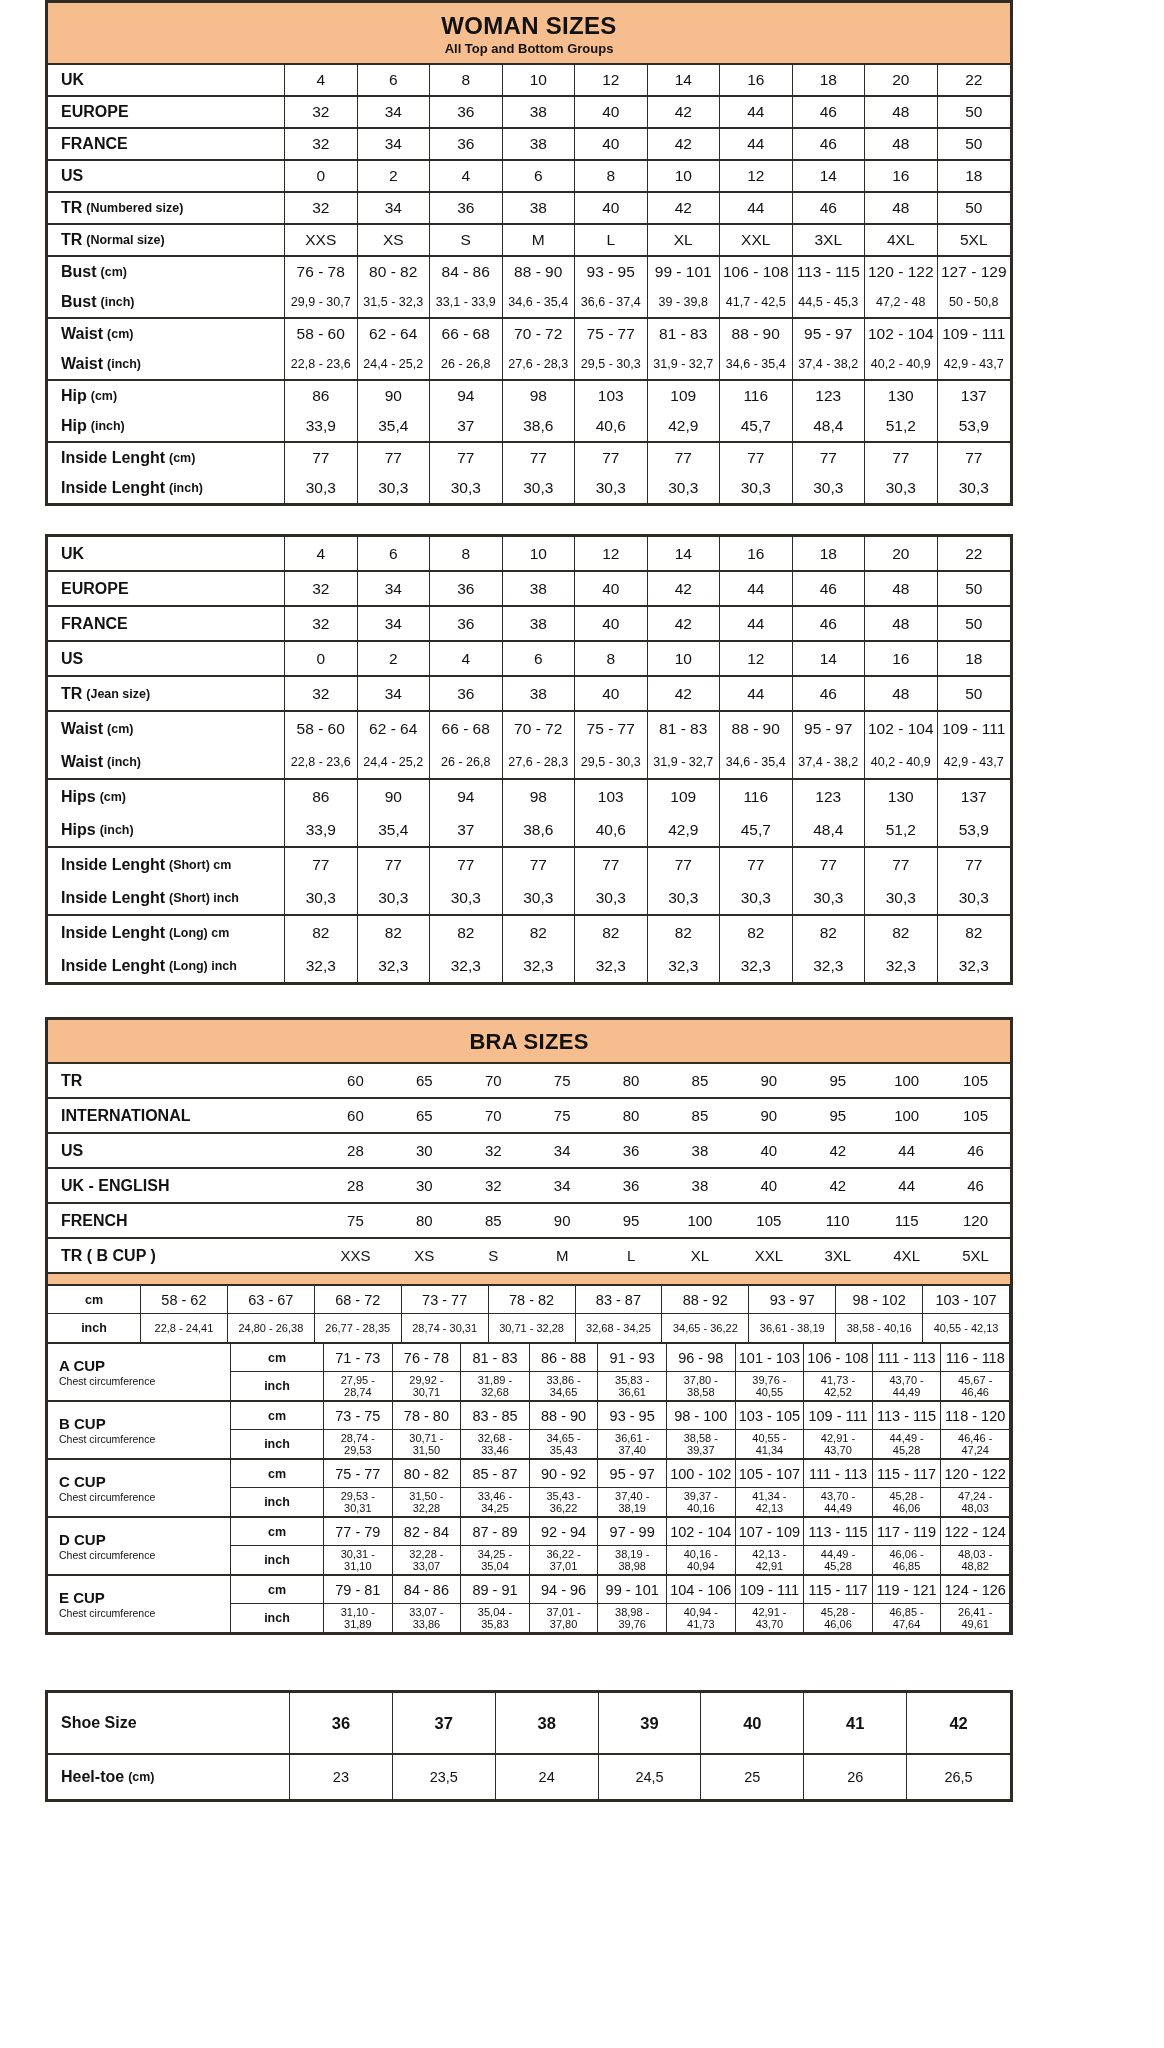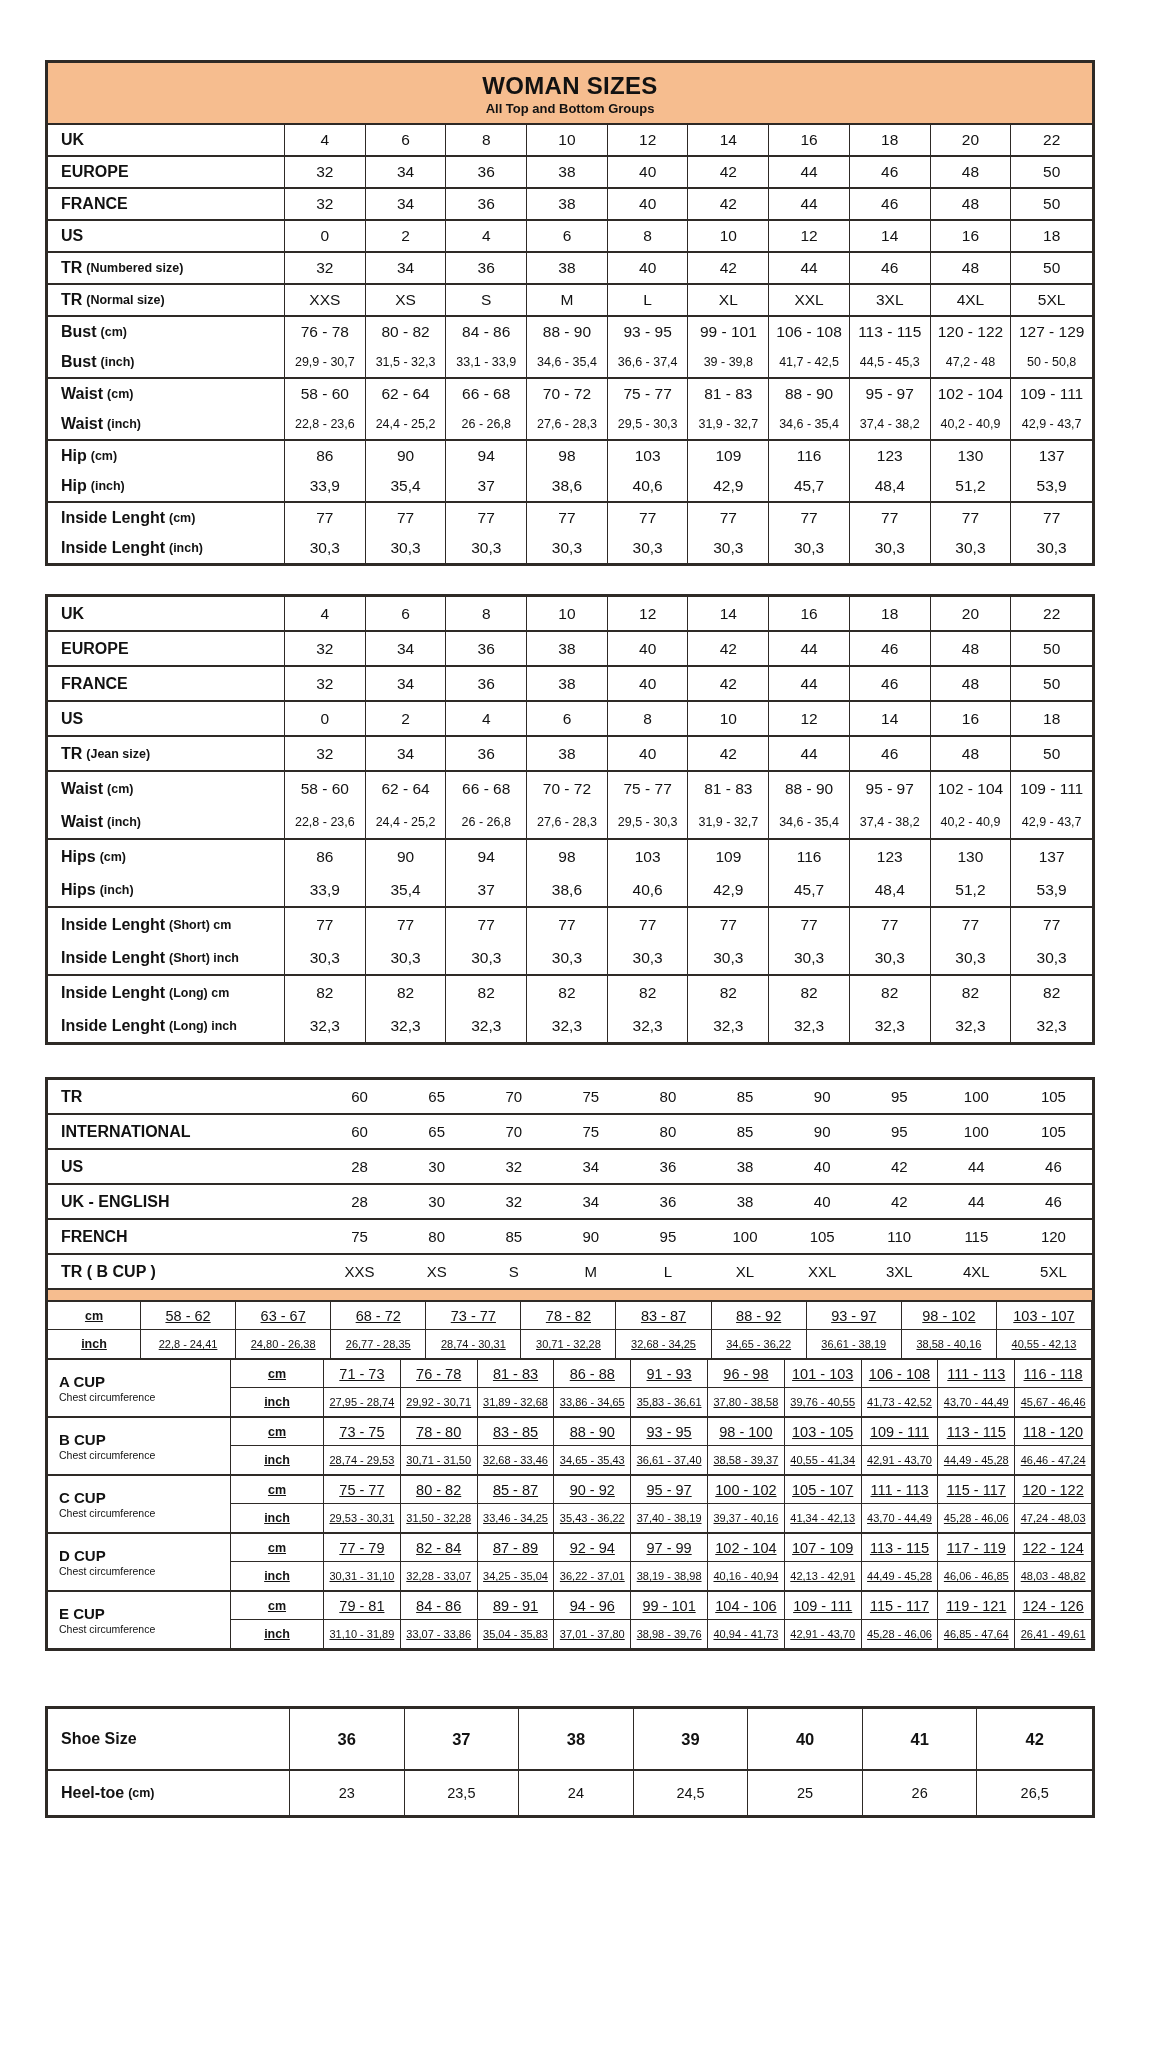--- a/index.html
+++ b/index.html
@@ -8,21 +8,21 @@
     --ink:#121212;
   }
   *{box-sizing:border-box;}
   html,body{margin:0;padding:0;}
   body{
     width:1164px;
     background:#ffffff;
     font-family:"Liberation Sans", sans-serif;
     color:var(--ink);
   }
-  .page{width:1050px;margin-left:45px;padding-top:60px;padding-bottom:40px;}
+  .page{width:968px;margin-left:45px;padding-bottom:40px;}
 
   section.size-table{
     border:3px solid var(--bc);
     background:#fff;
   }
   #t1{margin-bottom:28px;}
   #t2{margin-bottom:32px;}
   #t3{margin-bottom:55px;}
 
   header.thead{
@@ -64,21 +64,21 @@
   .bl-grp{display:flex;border-bottom:2.5px solid var(--bc);}
   .bl-grp:last-child{border-bottom:none;}
   .bl-label{
     width:183px;flex:0 0 183px;
     border-right:1.5px solid var(--bc);
     display:flex;flex-direction:column;justify-content:center;
     padding-left:11px;
   }
   .bl-title{font-weight:bold;font-size:15px;line-height:1.15;}
   .bl-sub{font-size:10.5px;margin-top:1px;}
-  .bl-rows{flex:1;display:flex;flex-direction:column;text-decoration:underline;}
+  .bl-rows{flex:1;display:flex;flex-direction:column;}
   .bl-row{display:grid;grid-template-columns:93px repeat(10,1fr);min-height:28px;align-items:center;flex:1;}
   .bl-row:first-child{border-bottom:1.2px solid var(--bc);}
   .bl-row:only-child{border-bottom:none;}
   .unit-cell{font-weight:bold;font-size:12.5px;}
   .bl-row.cm-row{font-size:14.5px;}
   .bl-row.inch-row{font-size:11px;}
 
   
   .shoes-row{grid-template-columns:242px repeat(7,1fr);}
   .shoes-row.first{min-height:60px;font-size:16.5px;font-weight:bold;}
@@ -544,20 +544,23 @@
             <div class="cell val">32,3</div>
             <div class="cell val">32,3</div>
             <div class="cell val">32,3</div>
             <div class="cell val">32,3</div>
           </div>
         </div>
       </div>
   </section>
 
   <section class="size-table" id="t3">
+    <header class="thead">
+        <div class="title">BRA SIZES</div>
+      </header>
     <div class="tbody">
         <div class="grp">
           <div class="row bra-upper-row">
             <div class="cell label-cell">TR</div>
             <div class="cell val">60</div>
             <div class="cell val">65</div>
             <div class="cell val">70</div>
             <div class="cell val">75</div>
             <div class="cell val">80</div>
             <div class="cell val">85</div>

